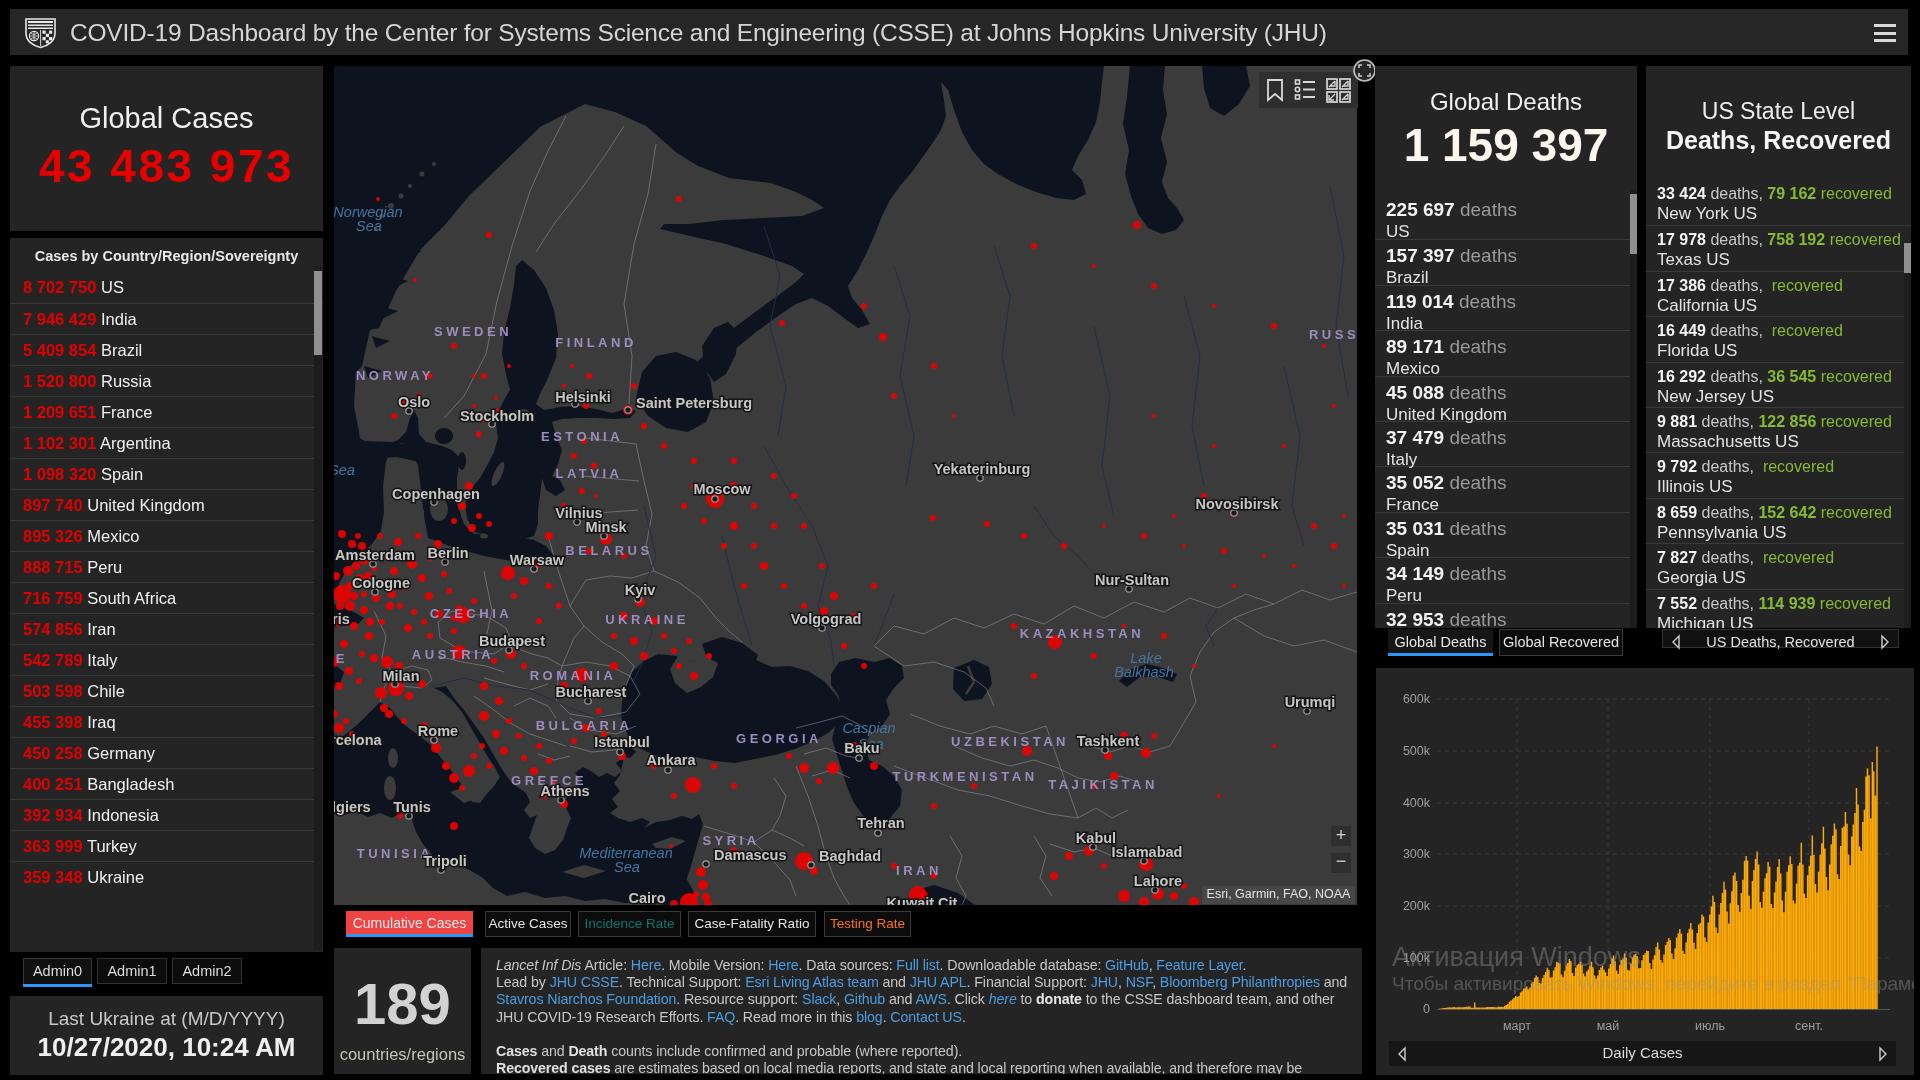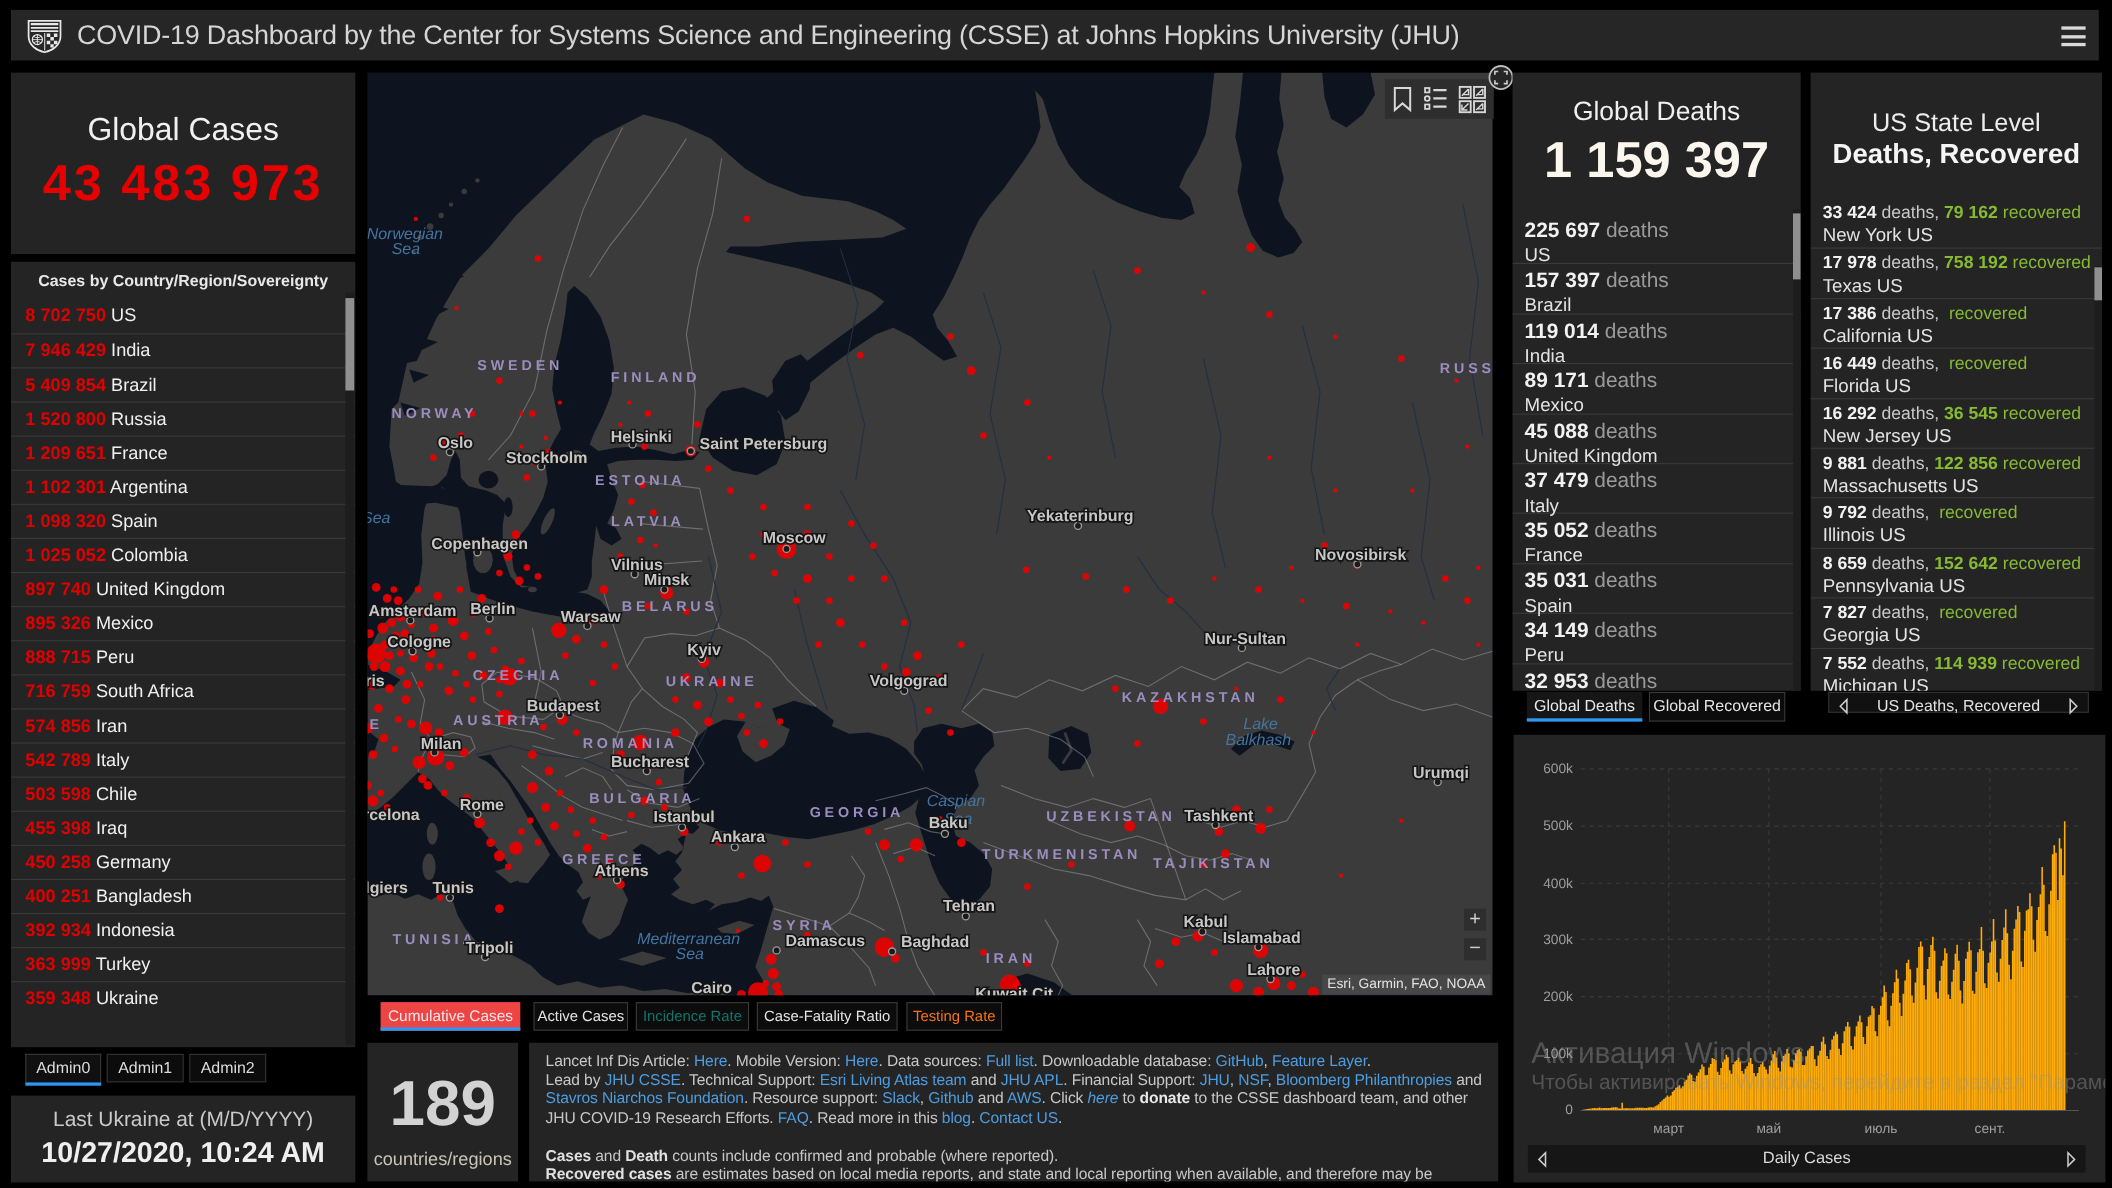--- a/index.html
+++ b/index.html
@@ -37,21 +37,20 @@
 <div class="panel" style="left:10px;top:238px;width:313px;height:714px;overflow:hidden">
   <div class="ctr" style="padding-top:10px;font-size:14.5px;font-weight:bold;color:#e8e8e8;">Cases by Country/Region/Sovereignty</div>
   <div id="caselist" style="margin-top:8px;">
       <div style="height:31px;line-height:30px;padding-left:13px;font-size:16.5px;white-space:nowrap;"><b style="color:#df0000">8 702 750</b> <span style="color:#f0f0f0">US</span></div>
       <div style="height:31px;line-height:30px;padding-left:13px;font-size:16.5px;white-space:nowrap;border-top:1px solid #3a3a3a;"><b style="color:#df0000">7 946 429</b> <span style="color:#f0f0f0">India</span></div>
       <div style="height:31px;line-height:30px;padding-left:13px;font-size:16.5px;white-space:nowrap;border-top:1px solid #3a3a3a;"><b style="color:#df0000">5 409 854</b> <span style="color:#f0f0f0">Brazil</span></div>
       <div style="height:31px;line-height:30px;padding-left:13px;font-size:16.5px;white-space:nowrap;border-top:1px solid #3a3a3a;"><b style="color:#df0000">1 520 800</b> <span style="color:#f0f0f0">Russia</span></div>
       <div style="height:31px;line-height:30px;padding-left:13px;font-size:16.5px;white-space:nowrap;border-top:1px solid #3a3a3a;"><b style="color:#df0000">1 209 651</b> <span style="color:#f0f0f0">France</span></div>
       <div style="height:31px;line-height:30px;padding-left:13px;font-size:16.5px;white-space:nowrap;border-top:1px solid #3a3a3a;"><b style="color:#df0000">1 102 301</b> <span style="color:#f0f0f0">Argentina</span></div>
       <div style="height:31px;line-height:30px;padding-left:13px;font-size:16.5px;white-space:nowrap;border-top:1px solid #3a3a3a;"><b style="color:#df0000">1 098 320</b> <span style="color:#f0f0f0">Spain</span></div>
-      <div style="height:31px;line-height:30px;padding-left:13px;font-size:16.5px;white-space:nowrap;border-top:1px solid #3a3a3a;"><b style="color:#df0000">1 025 052</b> <span style="color:#f0f0f0">Colombia</span></div>
       <div style="height:31px;line-height:30px;padding-left:13px;font-size:16.5px;white-space:nowrap;border-top:1px solid #3a3a3a;"><b style="color:#df0000">897 740</b> <span style="color:#f0f0f0">United Kingdom</span></div>
       <div style="height:31px;line-height:30px;padding-left:13px;font-size:16.5px;white-space:nowrap;border-top:1px solid #3a3a3a;"><b style="color:#df0000">895 326</b> <span style="color:#f0f0f0">Mexico</span></div>
       <div style="height:31px;line-height:30px;padding-left:13px;font-size:16.5px;white-space:nowrap;border-top:1px solid #3a3a3a;"><b style="color:#df0000">888 715</b> <span style="color:#f0f0f0">Peru</span></div>
       <div style="height:31px;line-height:30px;padding-left:13px;font-size:16.5px;white-space:nowrap;border-top:1px solid #3a3a3a;"><b style="color:#df0000">716 759</b> <span style="color:#f0f0f0">South Africa</span></div>
       <div style="height:31px;line-height:30px;padding-left:13px;font-size:16.5px;white-space:nowrap;border-top:1px solid #3a3a3a;"><b style="color:#df0000">574 856</b> <span style="color:#f0f0f0">Iran</span></div>
       <div style="height:31px;line-height:30px;padding-left:13px;font-size:16.5px;white-space:nowrap;border-top:1px solid #3a3a3a;"><b style="color:#df0000">542 789</b> <span style="color:#f0f0f0">Italy</span></div>
       <div style="height:31px;line-height:30px;padding-left:13px;font-size:16.5px;white-space:nowrap;border-top:1px solid #3a3a3a;"><b style="color:#df0000">503 598</b> <span style="color:#f0f0f0">Chile</span></div>
       <div style="height:31px;line-height:30px;padding-left:13px;font-size:16.5px;white-space:nowrap;border-top:1px solid #3a3a3a;"><b style="color:#df0000">455 398</b> <span style="color:#f0f0f0">Iraq</span></div>
       <div style="height:31px;line-height:30px;padding-left:13px;font-size:16.5px;white-space:nowrap;border-top:1px solid #3a3a3a;"><b style="color:#df0000">450 258</b> <span style="color:#f0f0f0">Germany</span></div>
       <div style="height:31px;line-height:30px;padding-left:13px;font-size:16.5px;white-space:nowrap;border-top:1px solid #3a3a3a;"><b style="color:#df0000">400 251</b> <span style="color:#f0f0f0">Bangladesh</span></div>
@@ -632,21 +631,21 @@
 <div class="abs" style="left:688px;top:911px;width:128px;height:26px;background:#0c0c0c;border:1px solid #3a3a3a;color:#e4e4e4;font-size:13.5px;text-align:center;line-height:24px;">Case-Fatality Ratio</div>
 <div class="abs" style="left:824px;top:911px;width:87px;height:26px;background:#0c0c0c;border:1px solid #3a3a3a;color:#f97316;font-size:13.5px;text-align:center;line-height:24px;">Testing Rate</div>
 
 <div class="panel ctr" style="left:334px;top:948px;width:137px;height:126px;">
   <div style="margin-top:22px;font-size:58px;font-weight:bold;color:#d2d2d2;">189</div>
   <div style="margin-top:8px;font-size:16.5px;color:#c9c4b8;">countries/regions</div>
 </div>
 
 <div class="panel" style="left:481px;top:948px;width:881px;height:126px;color:#c7c7c7;font-size:14.2px;letter-spacing:-0.1px;overflow:hidden;">
   <div style="position:absolute;left:15px;top:9px;width:860px;line-height:17.2px;white-space:nowrap;">
-    <span style="">Lancet Inf Dis</span> Article: <a style="color:#4d9de0">Here</a>. Mobile Version: <a style="color:#4d9de0">Here</a>. Data sources: <a style="color:#4d9de0">Full list</a>. Downloadable database: <a style="color:#4d9de0">GitHub</a>, <a style="color:#4d9de0">Feature Layer</a>.<br>
+    <span style="font-style:italic">Lancet Inf Dis</span> Article: <a style="color:#4d9de0">Here</a>. Mobile Version: <a style="color:#4d9de0">Here</a>. Data sources: <a style="color:#4d9de0">Full list</a>. Downloadable database: <a style="color:#4d9de0">GitHub</a>, <a style="color:#4d9de0">Feature Layer</a>.<br>
     Lead by <a style="color:#4d9de0">JHU CSSE</a>. Technical Support: <a style="color:#4d9de0">Esri Living Atlas team</a> and <a style="color:#4d9de0">JHU APL</a>. Financial Support: <a style="color:#4d9de0">JHU</a>, <a style="color:#4d9de0">NSF</a>, <a style="color:#4d9de0">Bloomberg Philanthropies</a> and<br>
     <a style="color:#4d9de0">Stavros Niarchos Foundation</a>. Resource support: <a style="color:#4d9de0">Slack</a>, <a style="color:#4d9de0">Github</a> and <a style="color:#4d9de0">AWS</a>. Click <a style="color:#4d9de0;font-style:italic">here</a> to <b style="color:#e8e8e8">donate</b> to the CSSE dashboard team, and other<br>
     JHU COVID-19 Research Efforts. <a style="color:#4d9de0">FAQ</a>. Read more in this <a style="color:#4d9de0">blog</a>. <a style="color:#4d9de0">Contact US</a>.<br><br>
     <b style="color:#e0e0e0">Cases</b> and <b style="color:#e0e0e0">Death</b> counts include confirmed and probable (where reported).<br>
     <b style="color:#e0e0e0">Recovered cases</b> are estimates based on local media reports, and state and local reporting when available, and therefore may be
   </div>
 </div>
 
 <div class="panel" style="left:1375px;top:66px;width:262px;height:562px;overflow:hidden">
   <div class="ctr" style="margin-top:22px;font-size:24px;color:#f0f0f0;">Global Deaths</div>

